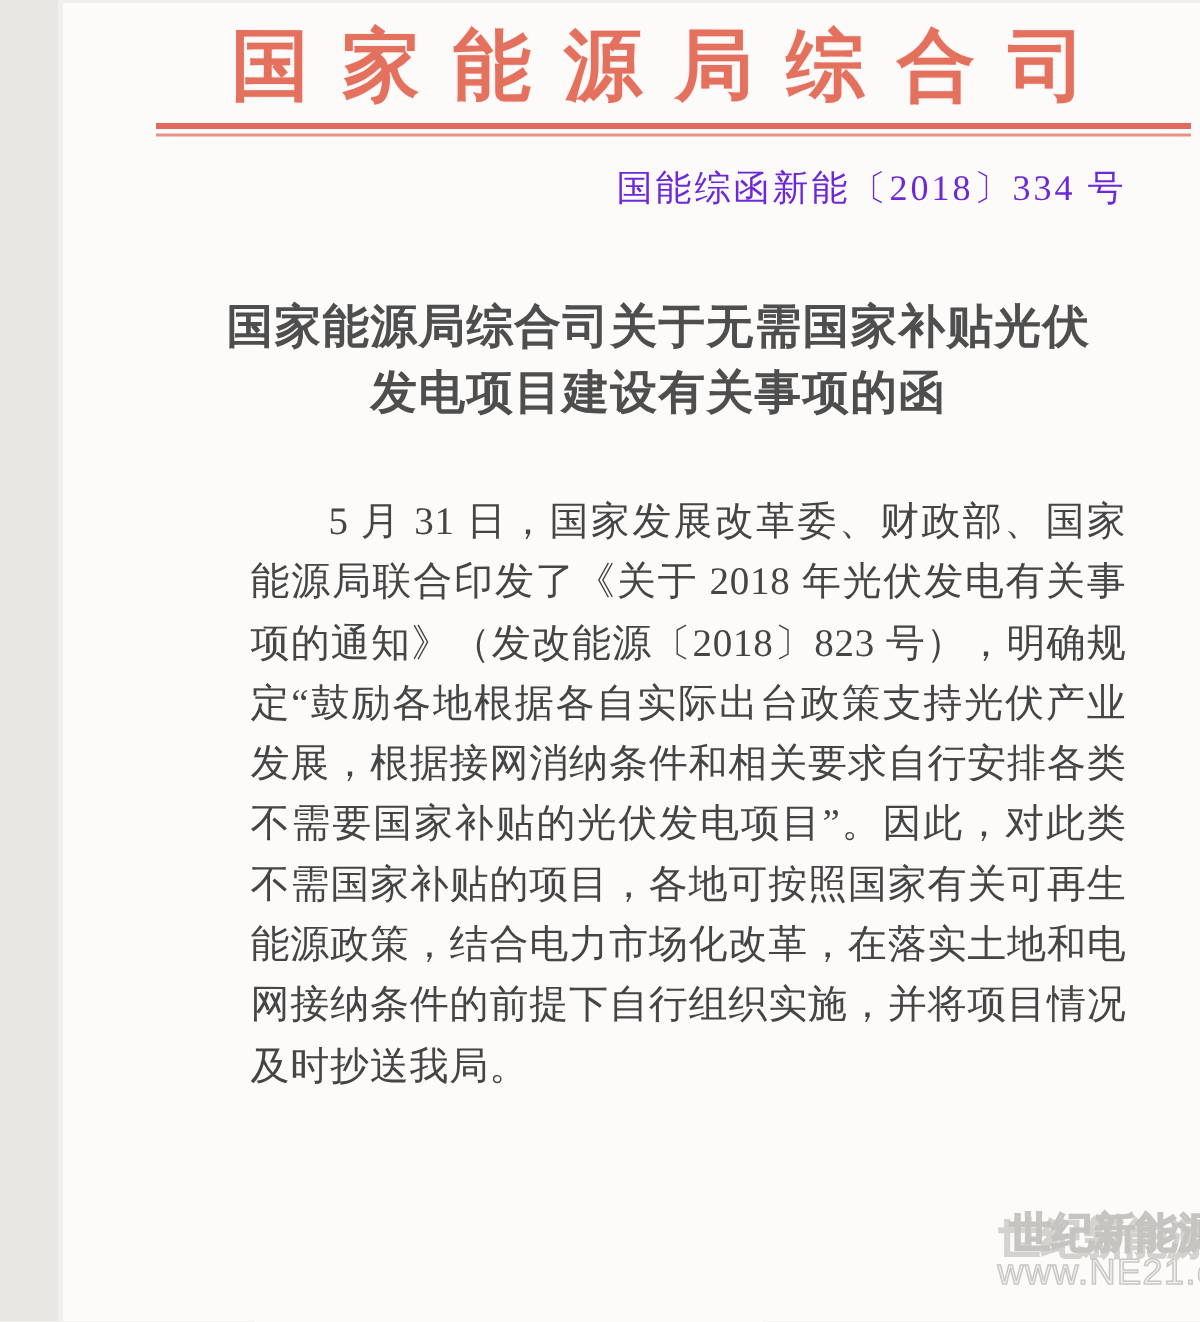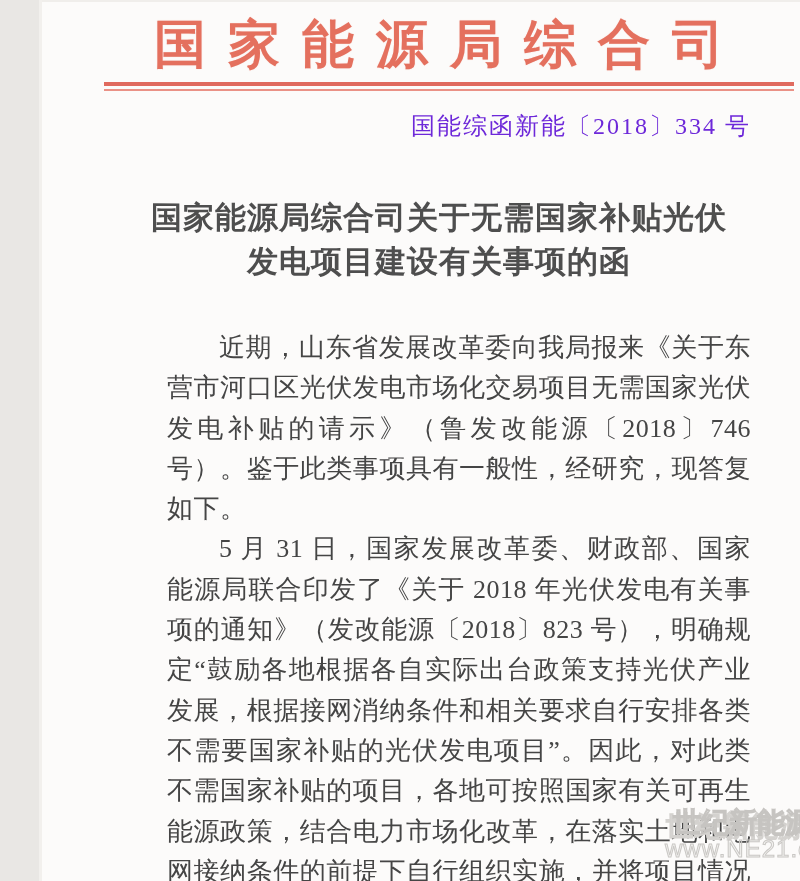--- a/index.html
+++ b/index.html
@@ -101,21 +101,20 @@
   </div>
 
   <div class="doc-number">国能综函新能〔2018〕334 号</div>
 
   <div class="doc-title">
     <span class="title-line">国家能源局综合司关于无需国家补贴光伏</span>
     <span class="title-line">发电项目建设有关事项的函</span>
   </div>
 
   <div class="letter-body">
-    <p class="indent">近期，山东省发展改革委向我局报来《关于东营市河口区光伏发电市场化交易项目无需国家光伏发电补贴的请示》（鲁发改能源〔2018〕746 号）。鉴于此类事项具有一般性，经研究，现答复如下。</p>
     <p class="indent">5 月 31 日，国家发展改革委、财政部、国家能源局联合印发了《关于 2018 年光伏发电有关事项的通知》（发改能源〔2018〕823 号），明确规定“鼓励各地根据各自实际出台政策支持光伏产业发展，根据接网消纳条件和相关要求自行安排各类不需要国家补贴的光伏发电项目”。因此，对此类不需国家补贴的项目，各地可按照国家有关可再生能源政策，结合电力市场化改革，在落实土地和电网接纳条件的前提下自行组织实施，并将项目情况及时抄送我局。</p>
   </div>
 
   <div class="watermark">
     <span class="wm-name wm-ghost">世纪新能源网</span>
     <span class="wm-name">世纪新能源网</span>
     <span class="wm-url">www.NE21.com</span>
   </div>
 </div>
 

